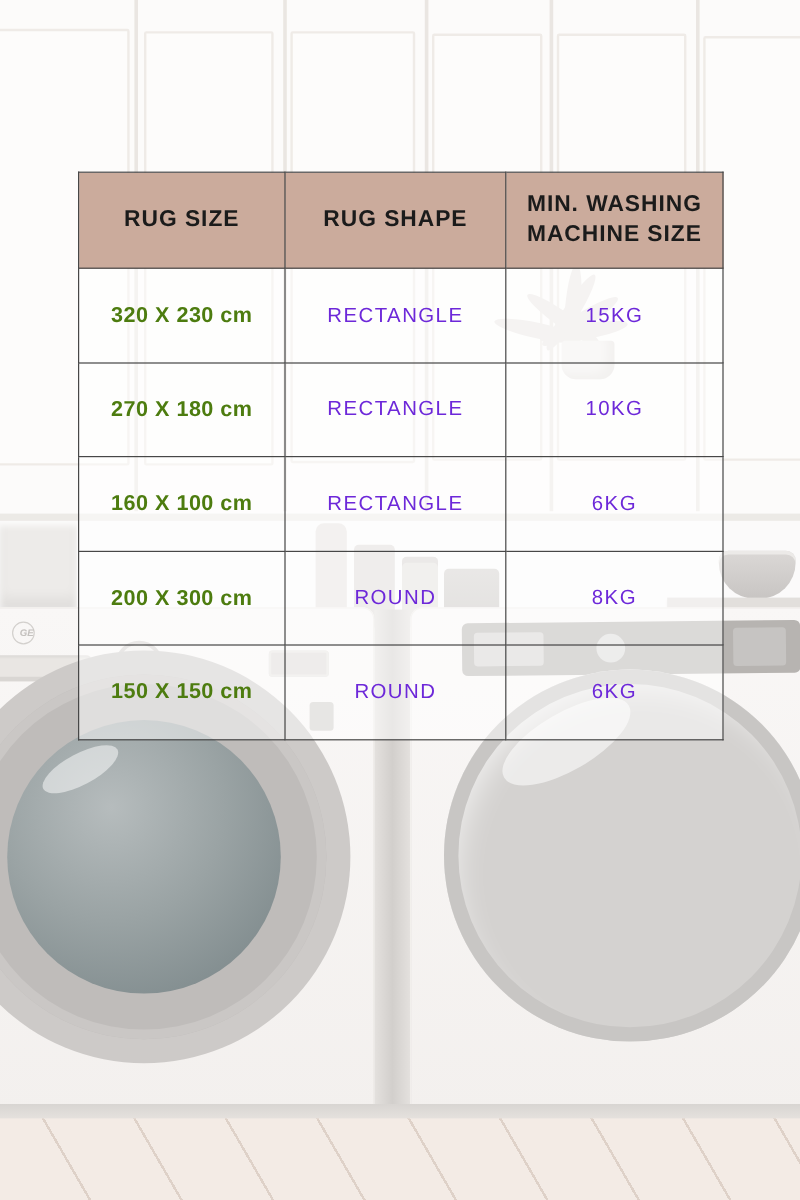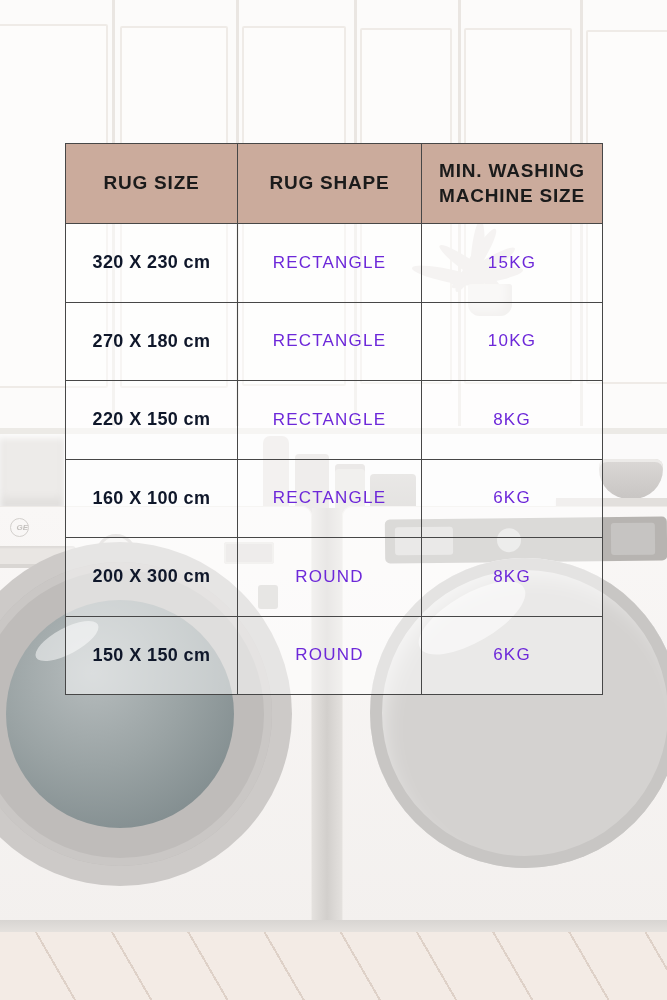--- a/index.html
+++ b/index.html
@@ -74,21 +74,21 @@
   .floor{left:0;top:932px;width:667px;height:68px;background:#f3ebe5;}
   .floor::before{content:"";position:absolute;inset:0;
      background:repeating-linear-gradient(60deg, rgba(205,188,176,0) 0 64px, rgba(205,188,176,.55) 64px 66px);}
   
   table.rug-table{position:absolute;left:65px;top:143px;width:537px;z-index:2;
      border-collapse:collapse;table-layout:fixed;padding-left:13px;}
   .rug-table th,.rug-table td{border:1.5px solid #474747;text-align:center;vertical-align:middle;padding:0 8px;}
   .rug-table th{height:79px;background:#cbab9c;color:#1b1b1b;font-size:19px;font-weight:bold;
      letter-spacing:.8px;line-height:1.3;}
   .rug-table td{height:77.5px;background:rgba(255,255,255,.5);font-size:17px;color:#6d28d9;letter-spacing:1.2px;}
-  .rug-table td.size{font-weight:bold;font-size:18px;letter-spacing:.4px;color:#0f172a;}
+  .rug-table td.size{font-weight:bold;font-size:18px;letter-spacing:.4px;color:#4d7c0f;}
 </style>
 </head>
 <body>
 
 <div class="stage">
 
   <div class="bg">
     <div class="cabinets">
       <span class="cab-panel cp1"></span>
       <span class="cab-panel cp2"></span>
@@ -168,25 +168,20 @@
         <td class="size">320 X 230 cm</td>
         <td>RECTANGLE</td>
         <td>15KG</td>
       </tr>
       <tr>
         <td class="size">270 X 180 cm</td>
         <td>RECTANGLE</td>
         <td>10KG</td>
       </tr>
       <tr>
-        <td class="size">220 X 150 cm</td>
-        <td>RECTANGLE</td>
-        <td>8KG</td>
-      </tr>
-      <tr>
         <td class="size">160 X 100 cm</td>
         <td>RECTANGLE</td>
         <td>6KG</td>
       </tr>
       <tr>
         <td class="size">200 X 300 cm</td>
         <td>ROUND</td>
         <td>8KG</td>
       </tr>
       <tr>

